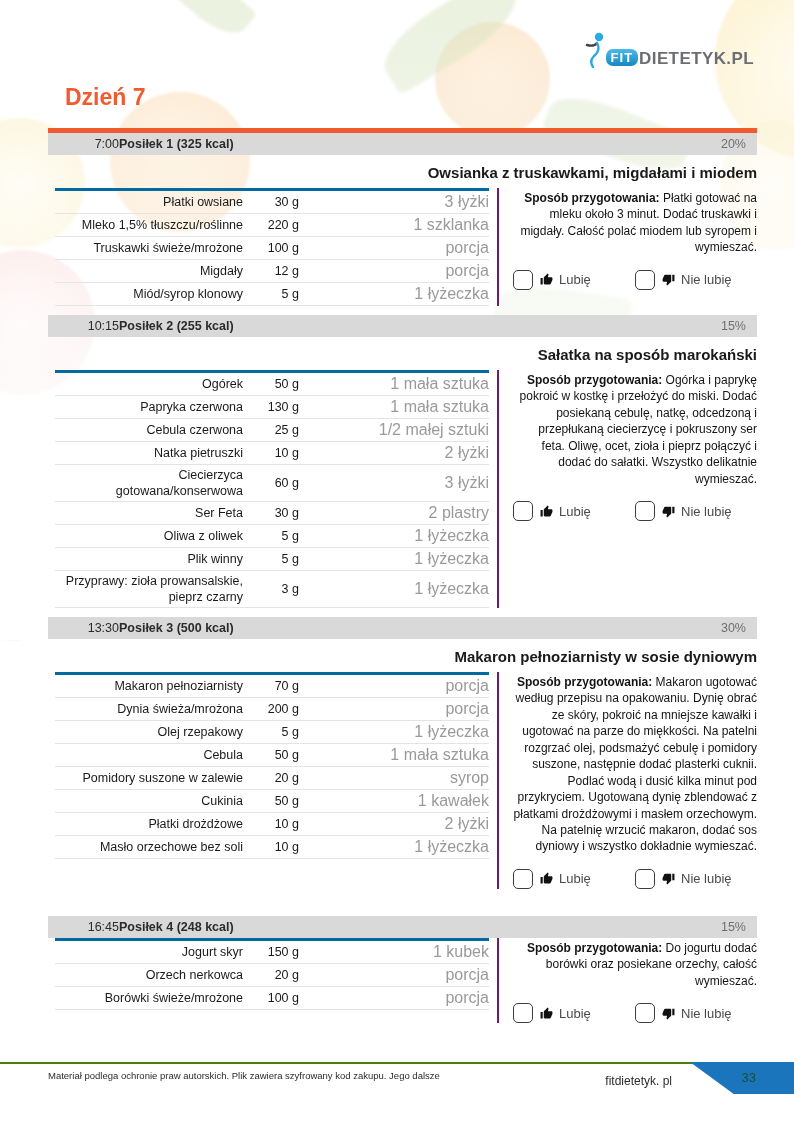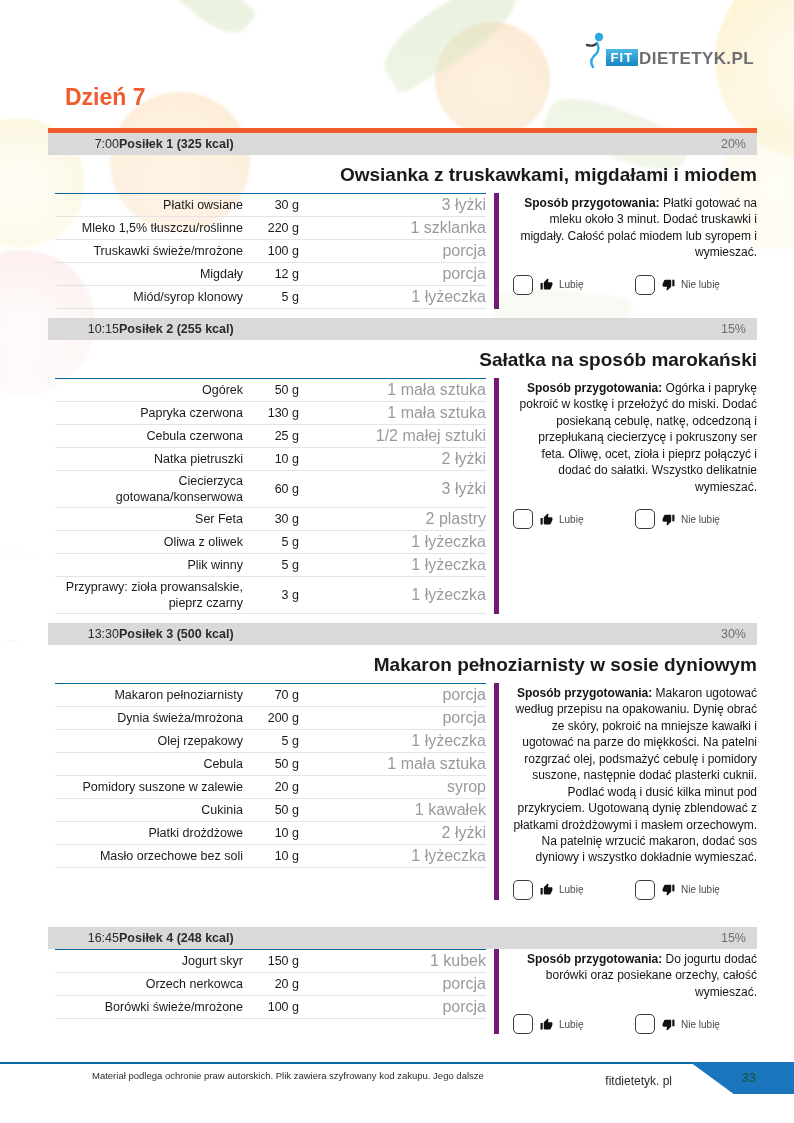--- a/index.html
+++ b/index.html
@@ -21,55 +21,55 @@
   .leaf1 { left:375px; top:5px; width:150px; height:55px; transform:rotate(-32deg); }
   .leaf2 { left:545px; top:110px; width:145px; height:48px; transform:rotate(22deg); }
   .leaf3 { left:495px; top:290px; width:135px; height:42px; transform:rotate(8deg); }
   .leaf4 { left:165px; top:-20px; width:90px; height:40px; transform:rotate(40deg); }
   .bg-fade { position:absolute; inset:0; background:linear-gradient(180deg, rgba(255,255,255,.55) 0%, rgba(255,255,255,.72) 30%, rgba(255,255,255,.92) 60%, #fff 90%); }
 
   
   .content { position:relative; z-index:2; }
   .logo { position:absolute; top:32px; right:40px; display:flex; align-items:flex-end; gap:1px; }
   .logo-person { margin-right:-2px; }
-  .logo-fit { display:inline-block; background:linear-gradient(180deg,#4cb9e9 0%, #1787c2 100%); color:#fff; font-weight:bold; font-size:13px; letter-spacing:1px; padding:2px 5px 2px 5px; border-radius:0; line-height:1; margin-bottom:2px; }
+  .logo-fit { display:inline-block; background:linear-gradient(180deg,#4cb9e9 0%, #1787c2 100%); color:#fff; font-weight:bold; font-size:13px; letter-spacing:1px; padding:2px 5px 2px 5px; border-radius:7px; line-height:1; margin-bottom:2px; }
   .logo-rest { color:#6d6e71; font-weight:bold; font-size:17px; letter-spacing:.4px; line-height:1; margin-bottom:1px; }
   .page-title { position:absolute; left:65px; top:84px; font-size:23px; font-weight:bold; color:#f15b2e; }
   .header-space { height:128px; position:relative; }
 
   
   .meals-wrap { margin:0 37px 0 48px;text-align:right; }
   .accent-bar { height:5px; background:#f15b2e; }
   .meal { margin-bottom:9px; }
   .meal:nth-of-type(4) { margin-top:27px; }
   .meal-header { display:flex; align-items:center; background:#d9d9d9; height:22px; font-size:12.5px; color:#2b2b2b; padding:0 11px 0 17px; }
   .meal-time { width:54px; }
   .meal-title { font-weight:bold; }
   .meal-percent { margin-left:auto; color:#6f6f6f; }
-  .dish-title { font-size:19px; font-weight:bold; color:#1a1a1a; margin:9px 0 7px 7px; }
+  .dish-title { font-size:15px; font-weight:bold; color:#1a1a1a; margin:9px 0 7px 7px; }
   .meal-body { display:flex; align-items:stretch; padding-left:7px; }
   .left-col { width:438px; }
-  .right-col { flex:1; border-left:5px solid #701a75; margin-left:8px; padding-left:14px; }
-
-  .ingredients-table { border-top:1px solid #0369a1; }
+  .right-col { flex:1; border-left:2px solid #701a75; margin-left:8px; padding-left:14px; }
+
+  .ingredients-table { border-top:3px solid #0369a1; }
   .ing-row { display:flex; align-items:center; border-bottom:1px solid #e4e4e4; padding:2px 0; min-height:19px; }
   .ing-name { width:188px; font-size:12.5px; color:#1a1a1a; line-height:1.28; }
   .ing-amount { width:56px; font-size:12.5px; color:#1a1a1a; padding-left:4px; }
   .ing-measure { flex:1; font-size:16px; color:#9a9a9a; padding-left:4px; }
 
   .prep-text { font-size:12px; line-height:1.37; color:#141414; padding-top:2px; }
   .prep-label { font-weight:bold; }
   .like-row { display:flex; align-items:center; margin-top:14px; }
   .like-group { display:flex; align-items:center; width:122px; }
   .checkbox { width:20px; height:20px; border:1.6px solid #3c3c3c; border-radius:5px; background:#fff; flex:none; cursor:pointer; }
   .thumb { margin-left:7px; flex:none; }
-  .like-label { font-size:10px; color:#4a4a4a; margin-left:6px; white-space:nowrap; }
+  .like-label { font-size:13px; color:#4a4a4a; margin-left:6px; white-space:nowrap; }
 
   
-  .footer { position:absolute; left:0; right:0; top:1062px; border-top:2px solid #0369a1; z-index:3;padding-left:44px; }
+  .footer { position:absolute; left:0; right:0; top:1062px; border-top:2px solid #4d7c0f; z-index:3; }
   .copyright { margin:5px 0 0 48px; font-size:9.5px; color:#2b2b2b; line-height:1.55; }
   .site-label { position:absolute; right:122px; top:10px; font-size:12px; color:#2b2b2b; }
   .ribbon { position:absolute; right:0; top:-2px; width:104px; height:32px; background:#1b75bc; clip-path:polygon(0 0, 100% 0, 100% 100%, 42% 100%); }
   .page-number { position:absolute; right:38px; top:6px; color:#14532d; font-size:13px; }
 </style>
 </head>
 <body>
 
 <div class="page">
 

